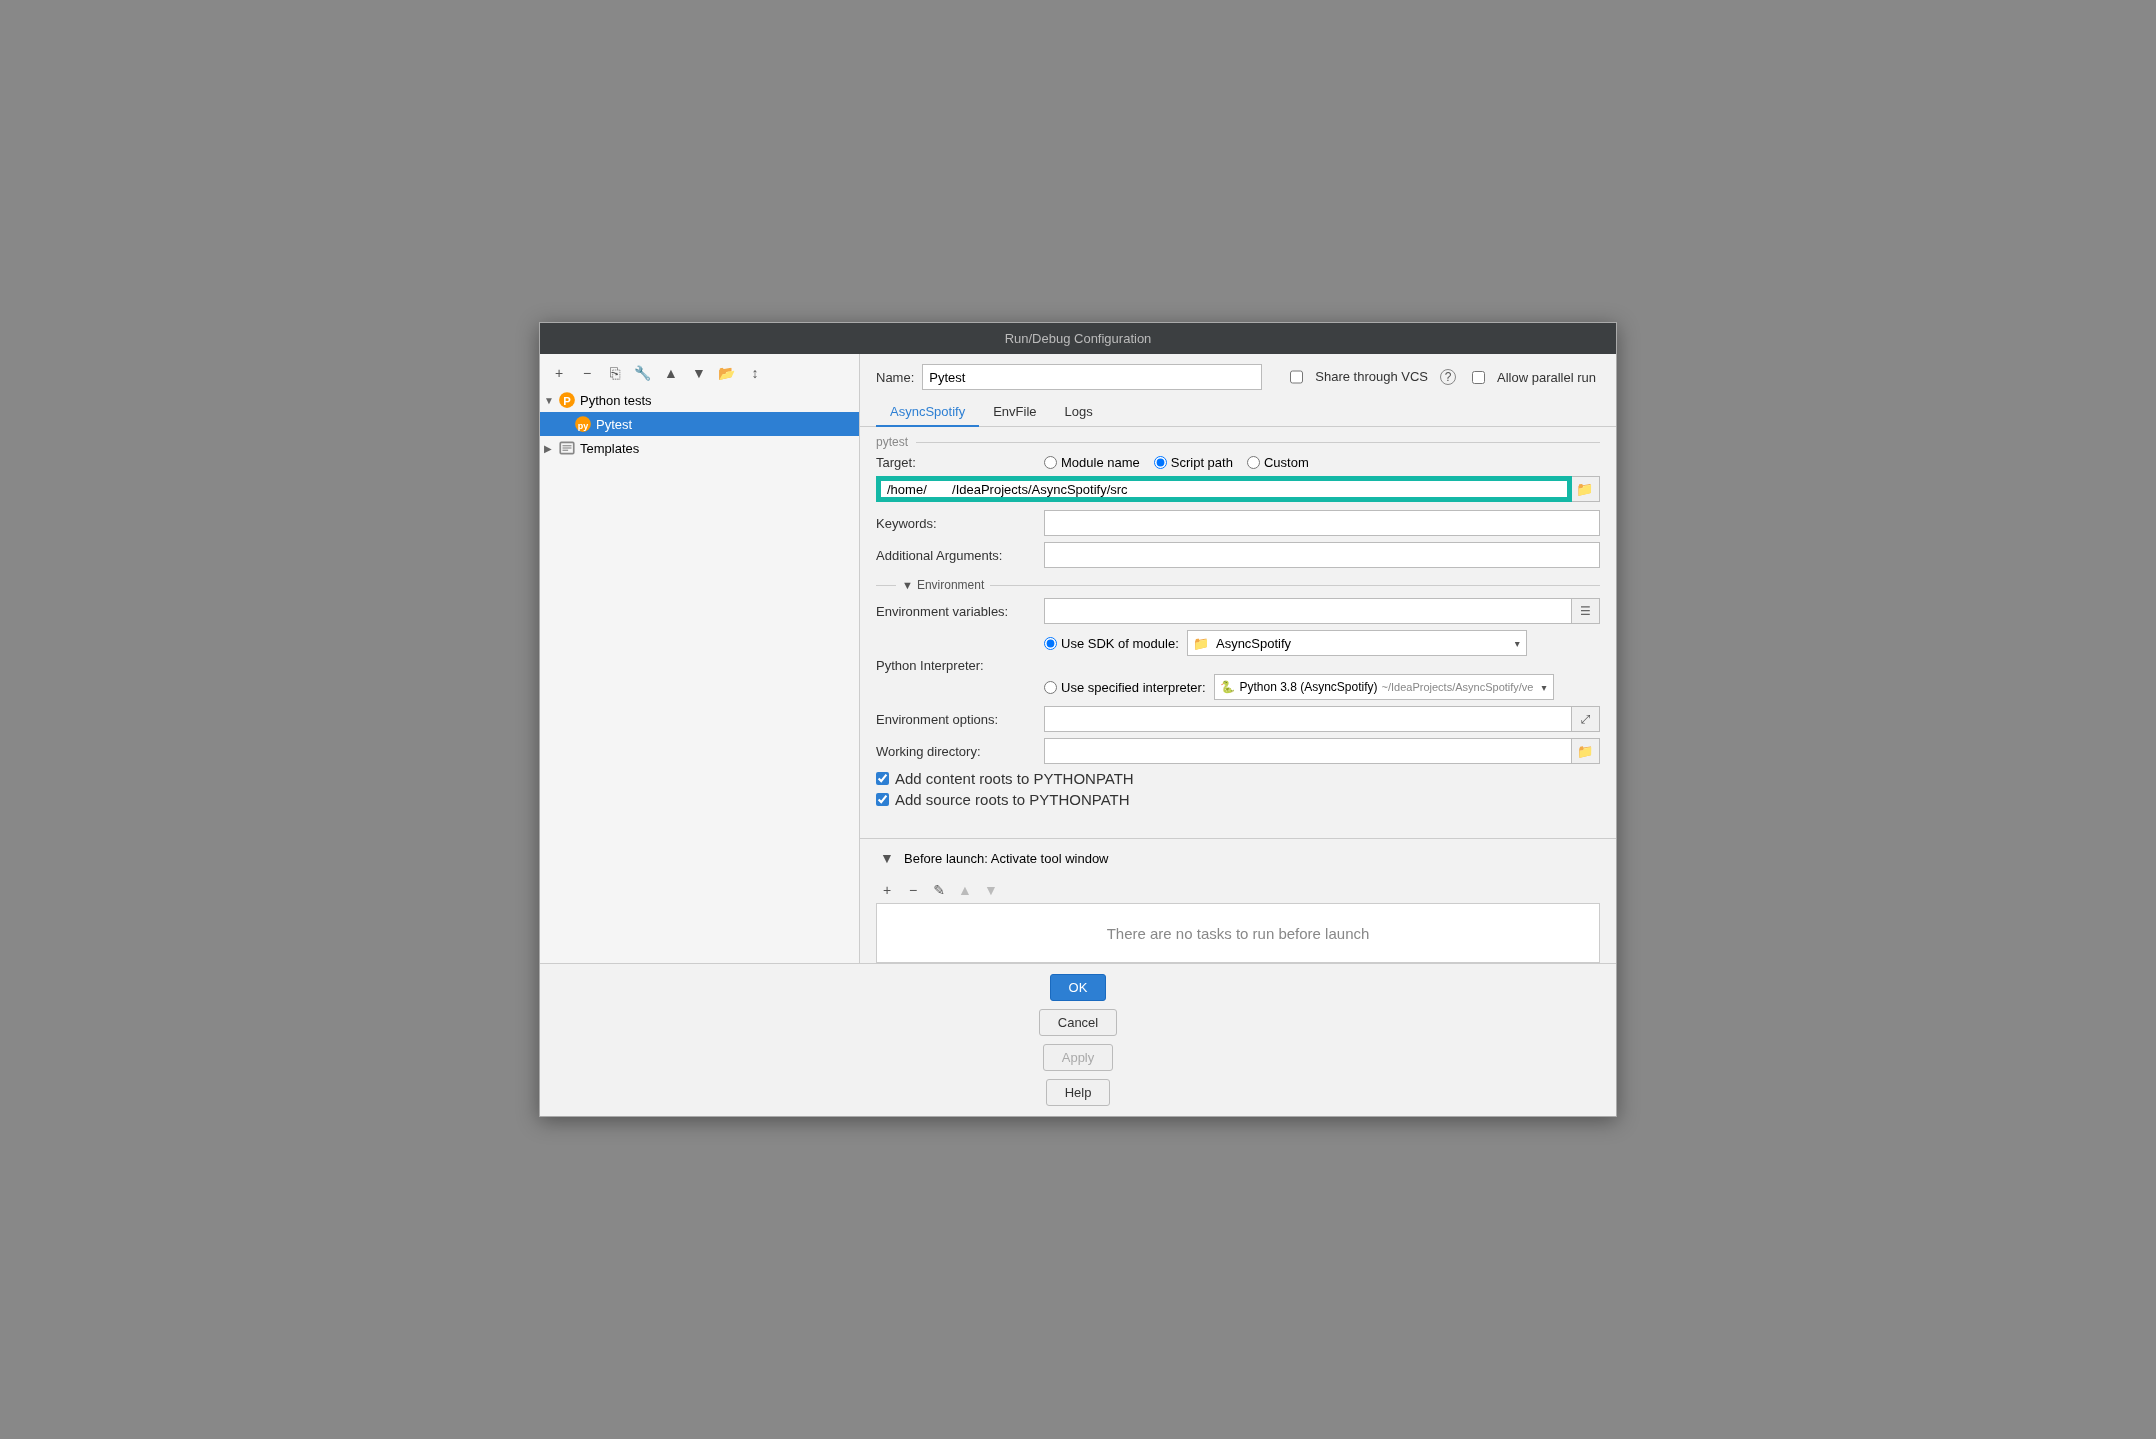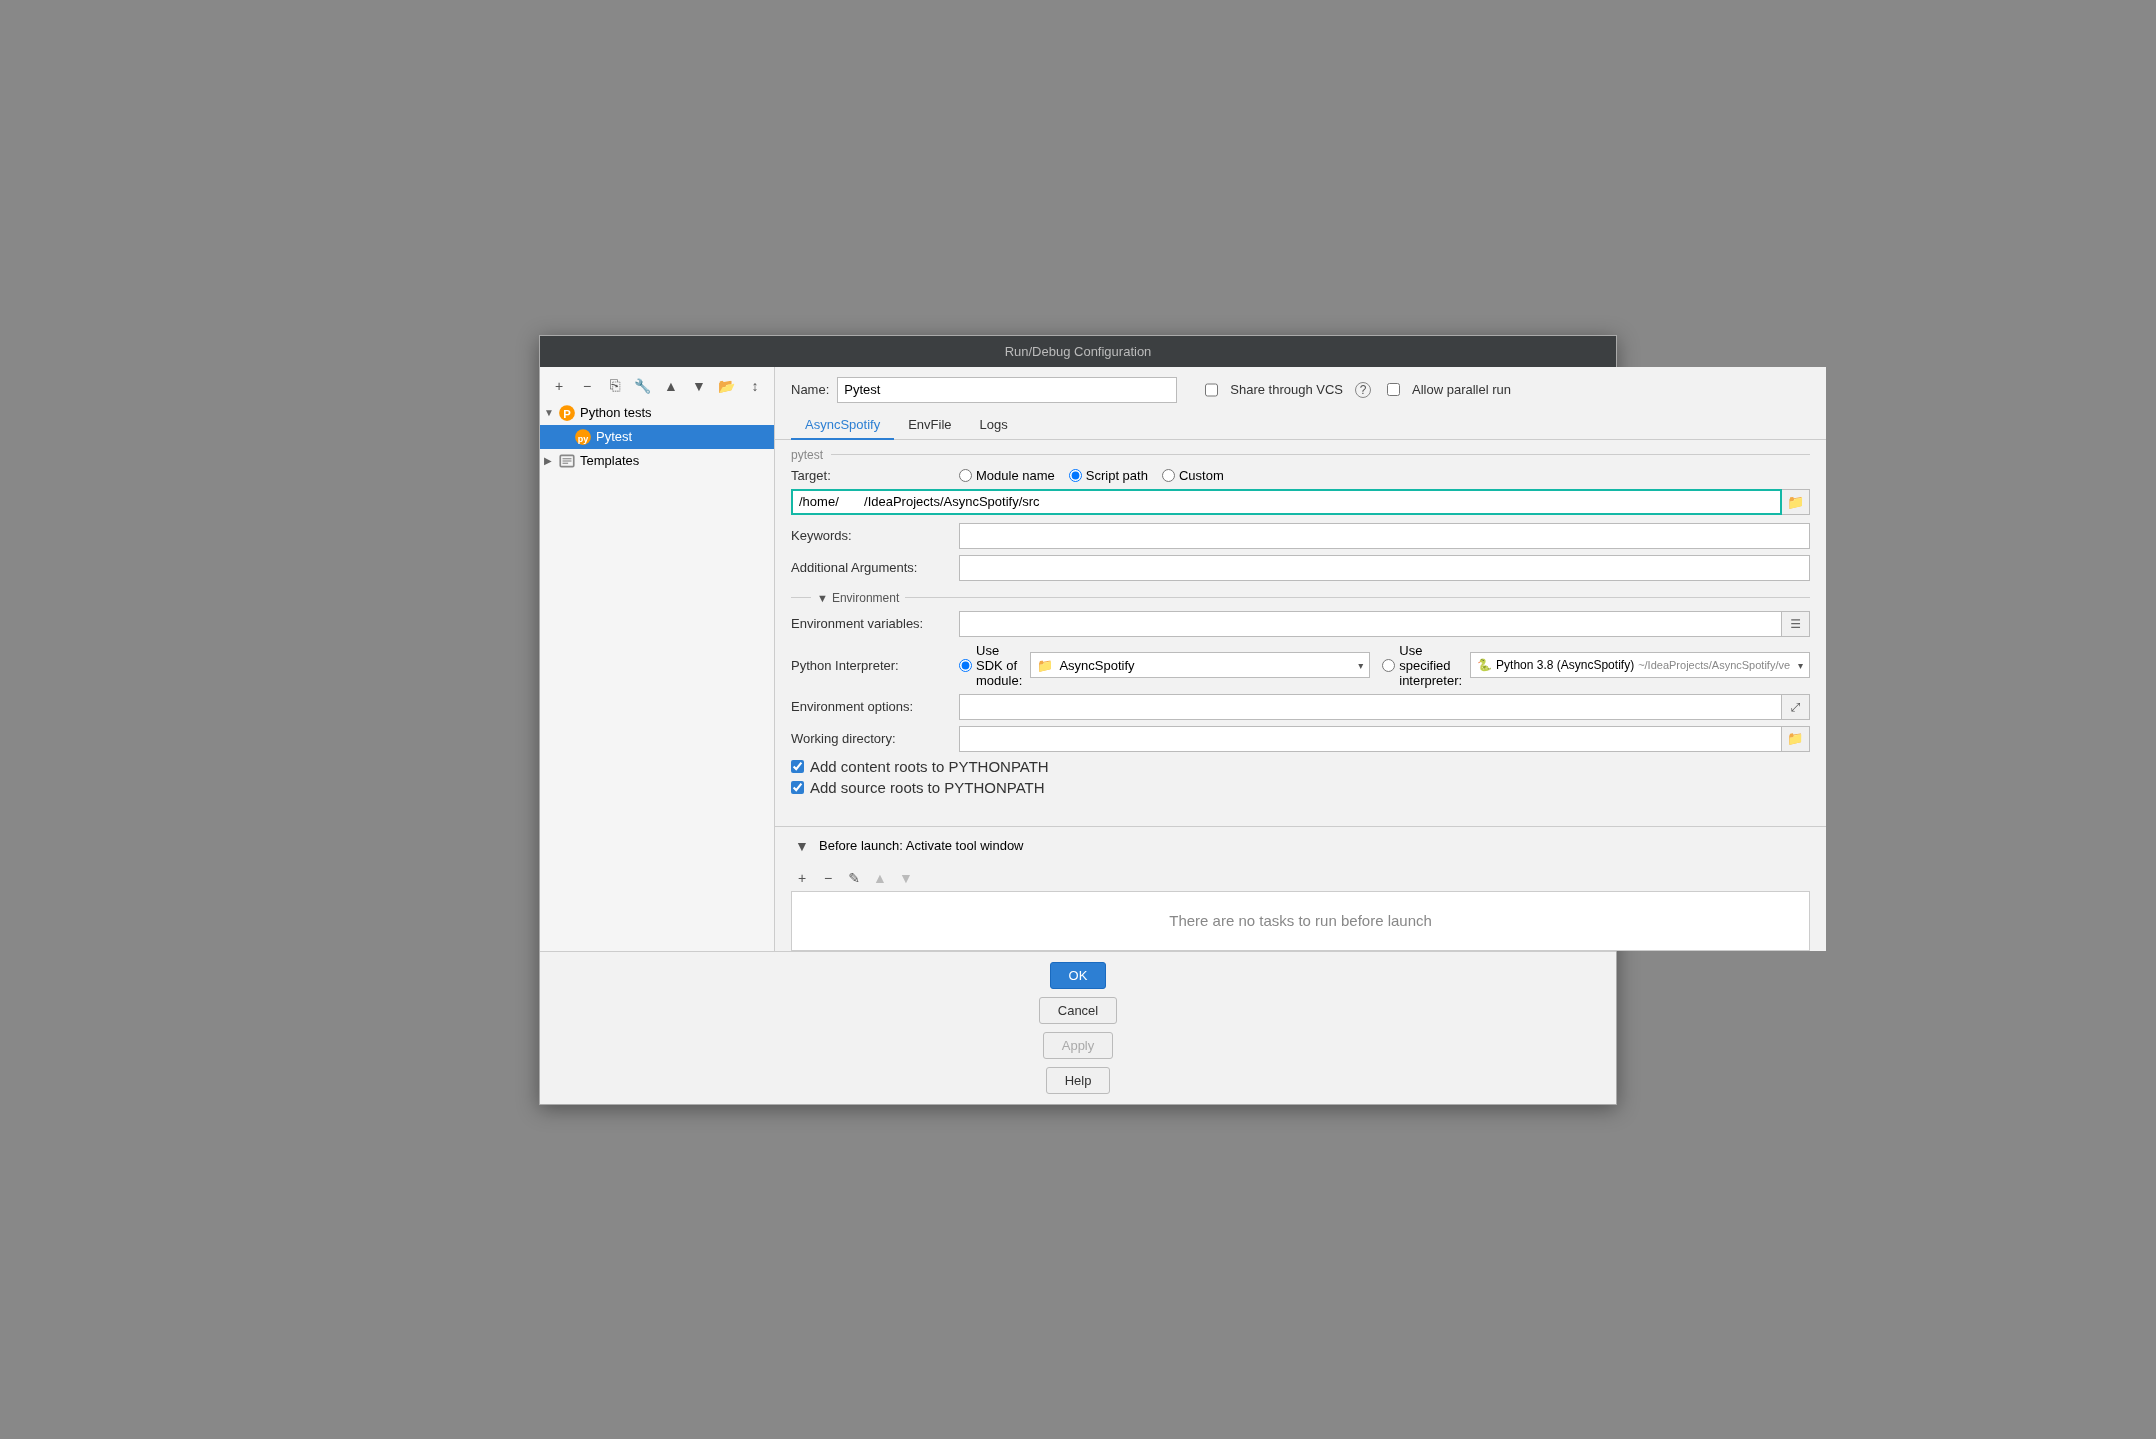--- a/index.html
+++ b/index.html
@@ -229,21 +229,21 @@
     
     .path-row {
       display: flex;
       align-items: center;
       margin: 4px 0 8px 0;
       gap: 0;
     }
     .path-input {
       flex: 1;
       height: 26px;
-      border: 2px solid #14b8a6;
+      border: 5px solid #14b8a6;
       padding: 2px 6px;
       font-size: 13px;
       background: #fff;
     }
     .path-browse-btn {
       width: 28px;
       height: 26px;
       border: 1px solid #bbb;
       border-left: none;
       background: #f0f0f0;
@@ -542,21 +542,21 @@
           <div style="display:flex; flex:1; align-items:center;">
             <input class="text-input" type="text" style="">
             <button class="env-vars-btn" style="width:28px;height:26px;border:1px solid #bbb;border-left:none;background:#f0f0f0;cursor:pointer;display:flex;align-items:center;justify-content:center;">
               <span>☰</span>
             </button>
           </div>
         </div>
 
         <div class="form-row">
           <span class="form-label">Python Interpreter:</span>
-          <div style="display:flex; flex-direction:row; gap:12px;">
+          <div style="display:flex; flex-direction:column; gap:18px;">
             <div style="display:flex; align-items:center; gap:8px;">
               <label class="radio-option">
                 <input type="radio" name="interp" checked="" style="">
                 <span>Use SDK of module:</span>
               </label>
               <div class="sdk-dropdown">
                 <span>📁</span>
                 <span>AsyncSpotify</span>
                 <span class="arrow">▾</span>
               </div>

